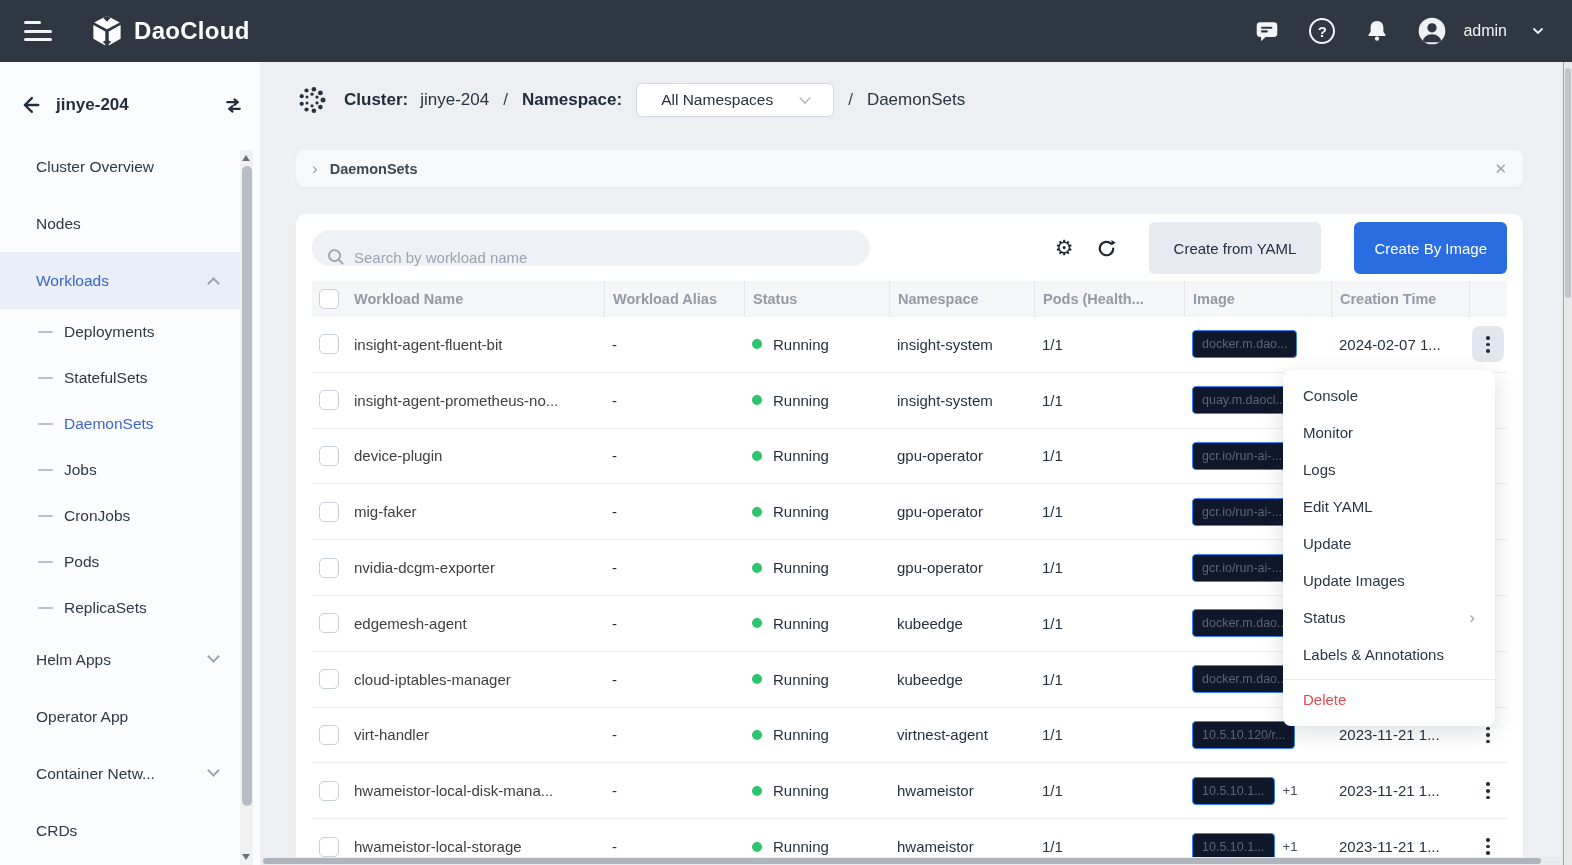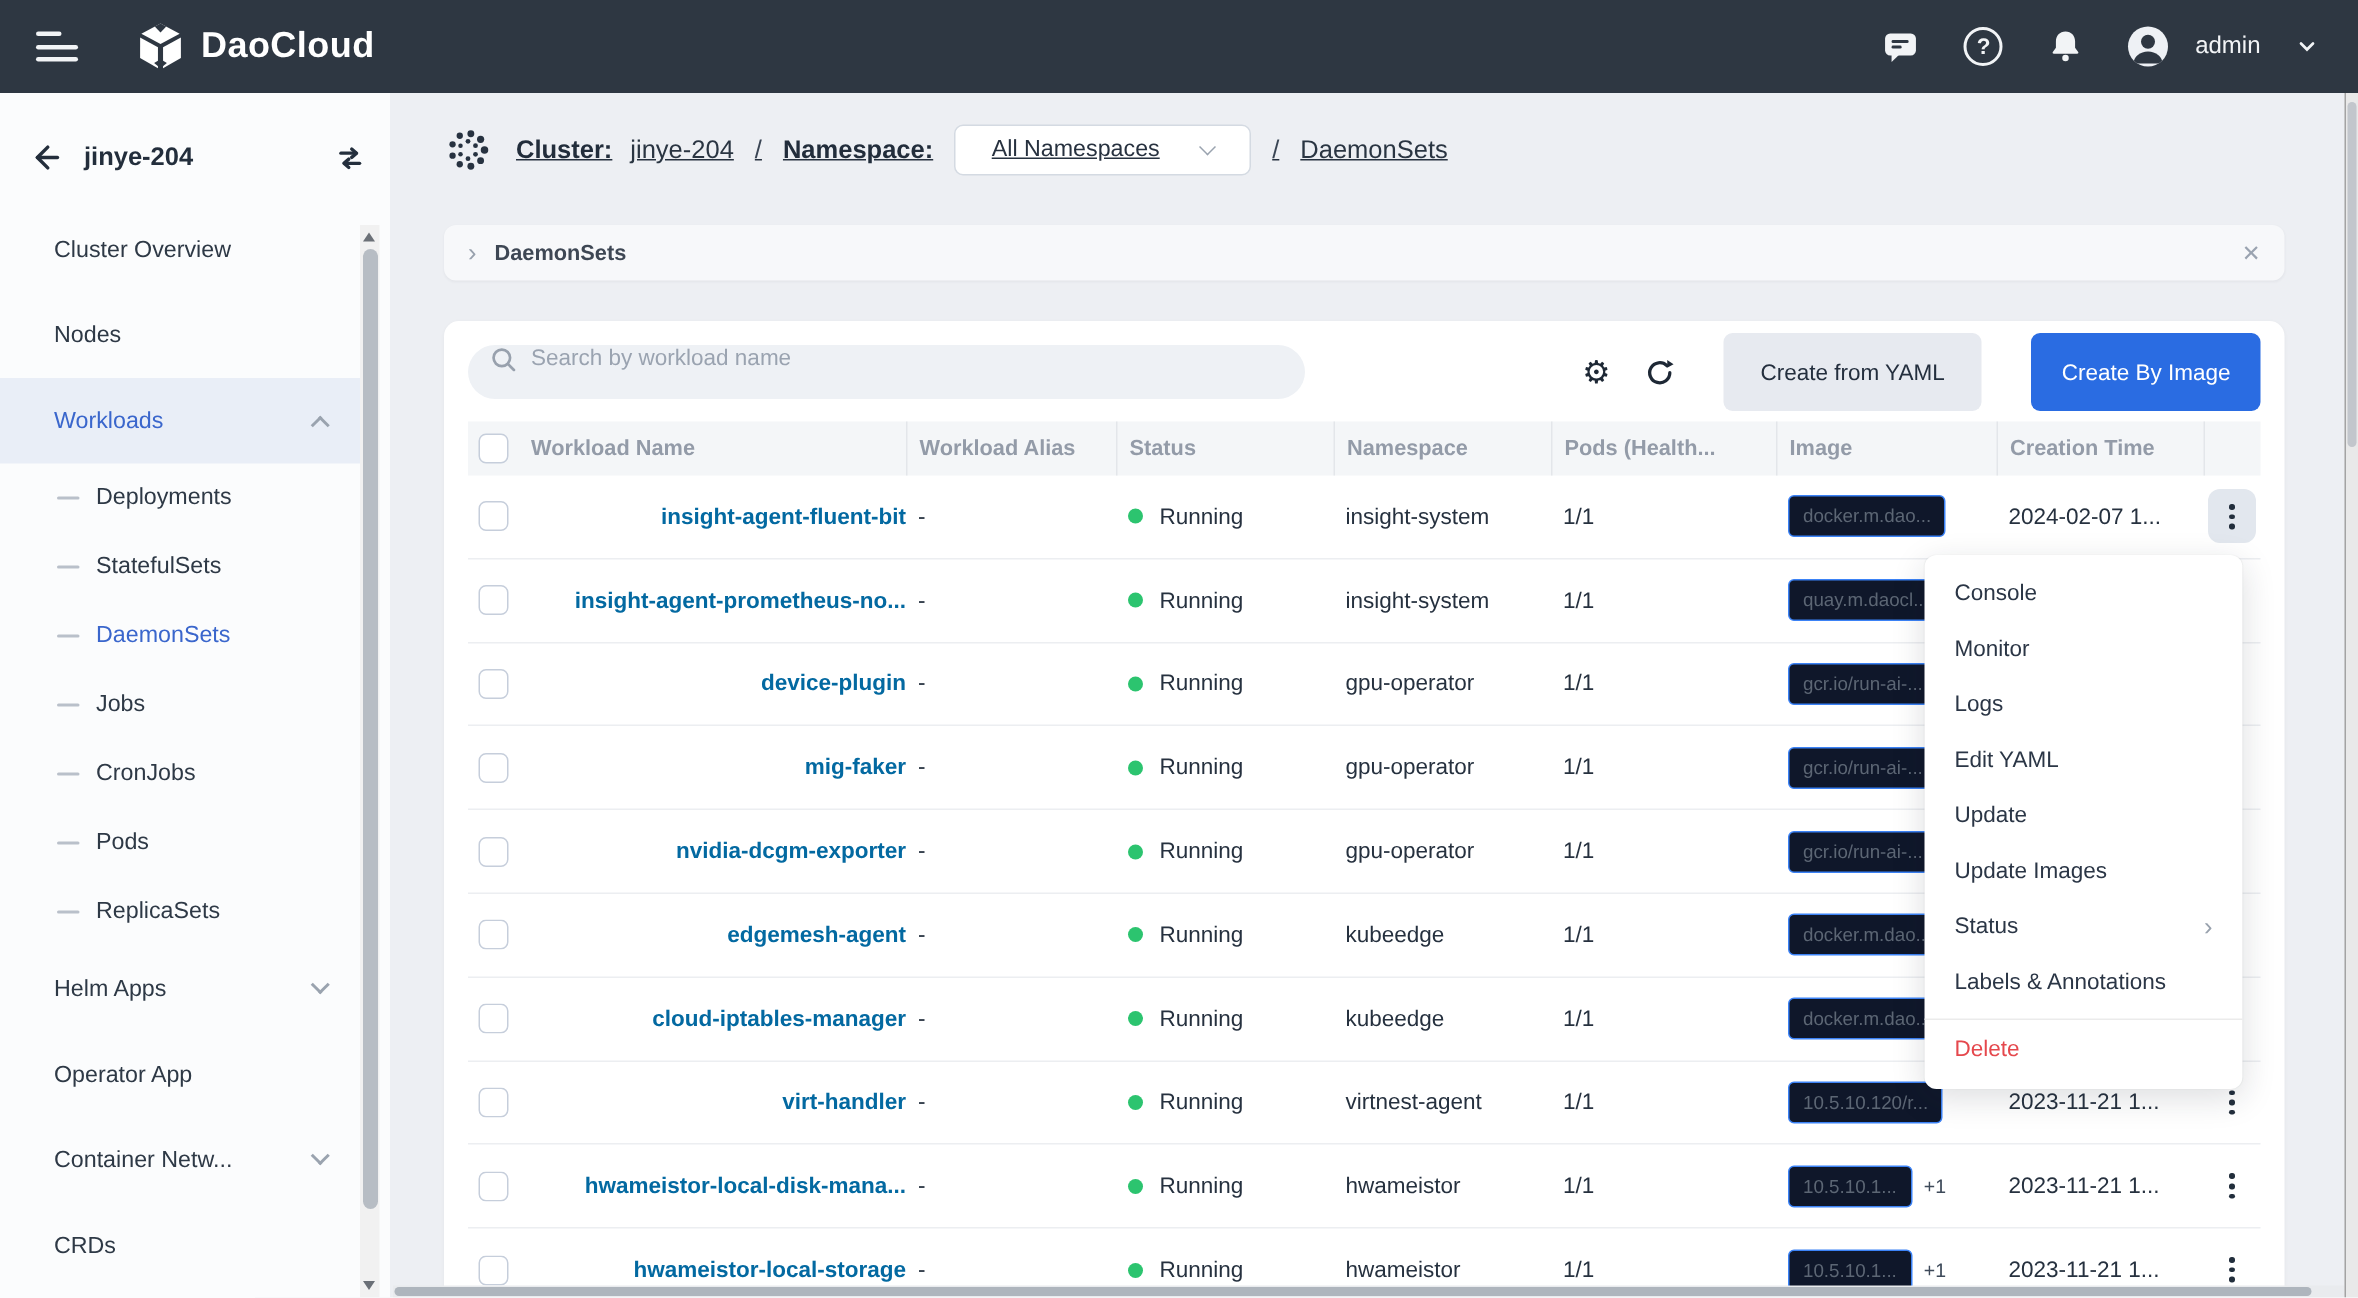--- a/index.html
+++ b/index.html
@@ -42,21 +42,21 @@
   .chev { display:none; width:9px; height:9px; border-right:2px solid #9aa3af; border-bottom:2px solid #9aa3af; margin-left:auto; flex:none; }
   .nav-item.chev-up .chev { display:block; transform:rotate(-135deg); margin-top:6px; }
   .nav-item.chev-down .chev { display:block; transform:rotate(45deg); margin-top:-6px; }
   .side-scrollbar { position:absolute; left:240px; top:88px; width:13px; height:715px; background:#f1f1f1; }
   .side-scrollbar .arrow { position:absolute; left:2px; width:0; height:0; border-left:4.5px solid transparent; border-right:4.5px solid transparent; }
   .side-scrollbar .arrow.up { top:5px; border-bottom:6px solid #6b7077; }
   .side-scrollbar .arrow.down { bottom:5px; border-top:6px solid #6b7077; }
   .side-scrollbar .thumb { position:absolute; left:1.5px; top:16px; width:10px; height:640px; background:#b7bdc4; border-radius:5px; }
 
   
-  .ctx-header { position:absolute; left:296px; top:80px; height:40px; display:flex; align-items:center; z-index:5;text-decoration:underline; }
+  .ctx-header { position:absolute; left:296px; top:80px; height:40px; display:flex; align-items:center; z-index:5; }
   .ctx-header .lbl { font-size:17px; font-weight:700; color:#222d3b; }
   .ctx-header .val { font-size:17px; color:#2a3542; margin-left:12px; }
   .ctx-header .sep { font-size:17px; color:#3a4554; margin:0 14px; }
   .cluster-icon { margin-right:16px; display:flex; }
   .ns-select { width:198px; height:34px; background:#fff; border:1px solid #d4dae2; border-radius:6px;
     display:flex; align-items:center; padding:0 24px; cursor:pointer; }
   .ns-select .ns-val { font-size:15.5px; color:#27313f; }
   .ns-select .sel-chev { margin-left:auto; width:8px; height:8px; border-right:1.8px solid #9aa3af; border-bottom:1.8px solid #9aa3af; transform:rotate(45deg); margin-top:-4px; }
 
   
@@ -66,21 +66,21 @@
   .filter-chev { color:#98a1ad; font-size:17px; margin-right:12px; }
   .filter-label { font-size:14.5px; font-weight:600; color:#3e4754; }
   .filter-close { margin-left:auto; color:#9aa3b0; font-size:15px; cursor:pointer; }
 
   
   .card { position:absolute; left:296px; top:214px; width:1227px; height:651px;
     background:#fff; border-radius:10px 10px 0 0; padding:16px 16px 0 16px; overflow:hidden;
     box-shadow:0 1px 3px rgba(0,0,0,.04); z-index:5; }
   .toolbar { display:flex; align-items:center; height:36px; margin-bottom:15px; }
   .search-box { width:558px; height:36px; background:#eef1f5; border-radius:18px;
-    display:flex; align-items:flex-start; padding:0 14px; }
+    display:flex; align-items:flex-end; padding:0 14px; }
   .search-box input { border:none; outline:none; background:transparent; font-size:15px; color:#3a4554;
     font-family:"Liberation Sans",sans-serif; width:100%; margin-left:9px; }
   .search-box input::placeholder { color:#9aa3b0; }
   .tool-icons { margin-left:auto; display:flex; align-items:center; gap:21px; }
   .gear-glyph { font-family:"DejaVu Sans",sans-serif; font-size:21px; color:#1e2835; line-height:1; cursor:pointer; }
   .btn { height:52px; border-radius:6px; display:flex; align-items:center; font-size:15px; cursor:pointer; }
   .btn-yaml { background:#e7eaf0; color:#242f3e; padding:0 25px; margin-left:10px; }
   .btn-image { background:#2a6ce2; color:#fff; padding:0 20px; margin-left:12px; }
 
   
@@ -88,21 +88,21 @@
   .thead { display:grid; grid-template-columns:var(--cols); height:36px; align-items:center;
     background:#f4f6f8; color:#939ba8; font-size:14.5px; font-weight:600; }
   .th { padding-left:8px; white-space:nowrap; overflow:hidden; height:100%; display:flex; align-items:center; }
   .th.first { padding-left:0; justify-content:center; }
   .th.divided { border-left:1px solid #e3e6ea; }
   .trow { display:grid; grid-template-columns:var(--cols); height:55.8px; align-items:center;
     border-bottom:1px solid #eceef1; font-size:15px; color:#26313f; }
   .cell { padding-left:8px; white-space:nowrap; overflow:hidden; }
   .cell.cb { padding-left:0; display:flex; justify-content:center; }
   .checkbox { width:20px; height:20px; border:1.6px solid #c6cedb; border-radius:5px; background:#fff; cursor:pointer; }
-  .cell.name { font-weight:700; color:#0369a1;text-align:right; }
+  .cell.name { font-weight:400; color:#404040; }
   .cell.status { display:flex; align-items:center; gap:11px; }
   .dot { width:10px; height:10px; border-radius:50%; background:#2cc46f; flex:none; }
   .cell.img { display:flex; align-items:center; gap:8px; overflow:visible; }
   .pill { border:1px solid #3b82f6; background:#0f172a; color:#5c6674; font-size:12.5px;
     padding:6px 9px; border-radius:4px; white-space:nowrap; max-width:118px; overflow:hidden; }
   .extra { font-size:13px; color:#3e4a5a; }
   .cell.act { display:flex; justify-content:center; padding-left:0; }
   .kebab { width:32px; height:36px; border-radius:8px; display:flex; flex-direction:column;
     align-items:center; justify-content:center; gap:3px; cursor:pointer; }
   .kebab i { width:3.6px; height:3.6px; border-radius:50%; background:#222e3c; }

